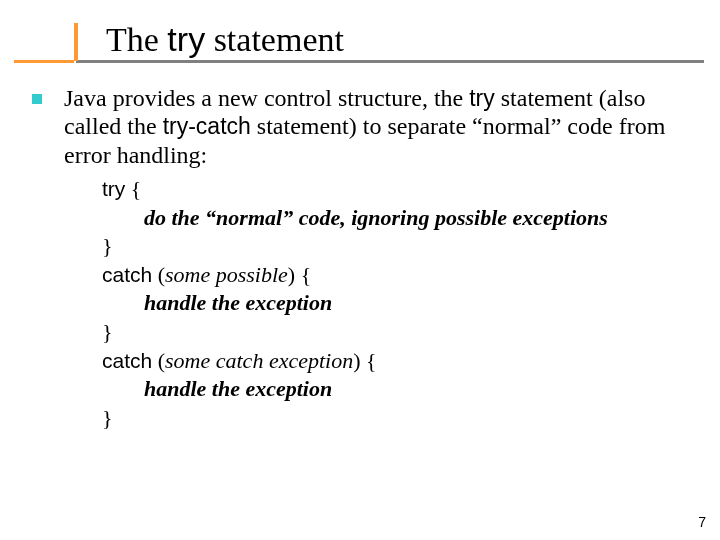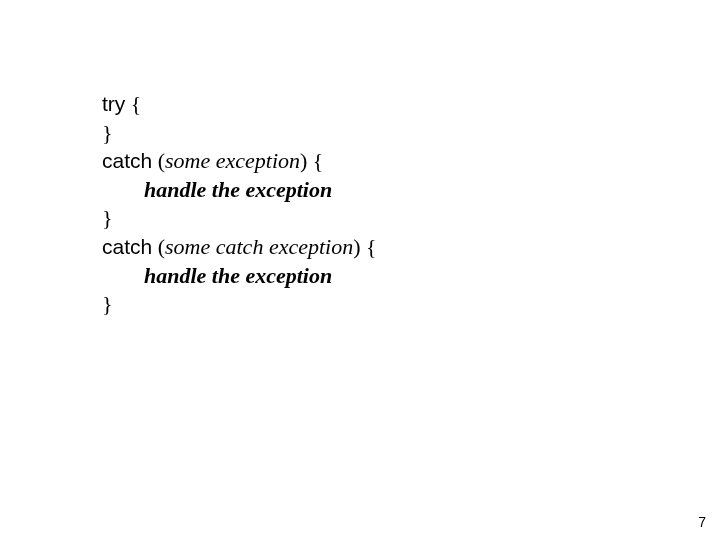--- a/index.html
+++ b/index.html
@@ -29,27 +29,42 @@
   .comment { font-style: italic; font-weight: bold; }
   .paren-arg { font-style: italic; }
 
   .pagenum { position: absolute; right: 14px; bottom: 10px; font-family: Arial, Helvetica, sans-serif; font-size: 14px; color: #000; }
 </style>
 </head>
 <body>
 
 <div class="slide">
 
+  <div class="title-row">
+    <div class="rule rule-orange"></div>
+    <div class="rule rule-grey"></div>
+    <div class="stub"></div>
+    <div class="title">
+      <span>The </span><span class="kw">try</span><span> statement</span>
+    </div>
+  </div>
 
   <div class="body">
+    <div class="bullet-row">
+      <div class="bullet"></div>
+      <div class="para">
+        <span>Java provides a new control structure, the </span><span class="kw">try</span><span> statement (also called the </span><span class="kw">try-catch</span><span> statement) to separate “normal” code from error handling:</span>
+      </div>
+    </div>
 
     <div class="code">
       <div><span class="kw">try</span><span> {</span></div>
+      <div class="indent comment">do the “normal” code, ignoring possible exceptions</div>
       <div>}</div>
-      <div><span class="kw">catch</span><span> (</span><span class="paren-arg">some exception</span><span>) {</span></div>
+      <div><span class="kw">catch</span><span> (</span><span class="paren-arg">some possible</span><span>) {</span></div>
       <div class="indent comment">handle the exception</div>
       <div>}</div>
       <div><span class="kw">catch</span><span> (</span><span class="paren-arg">some catch exception</span><span>) {</span></div>
       <div class="indent comment">handle the exception</div>
       <div>}</div>
     </div>
   </div>
 
   <div class="pagenum">7</div>
 </div>

